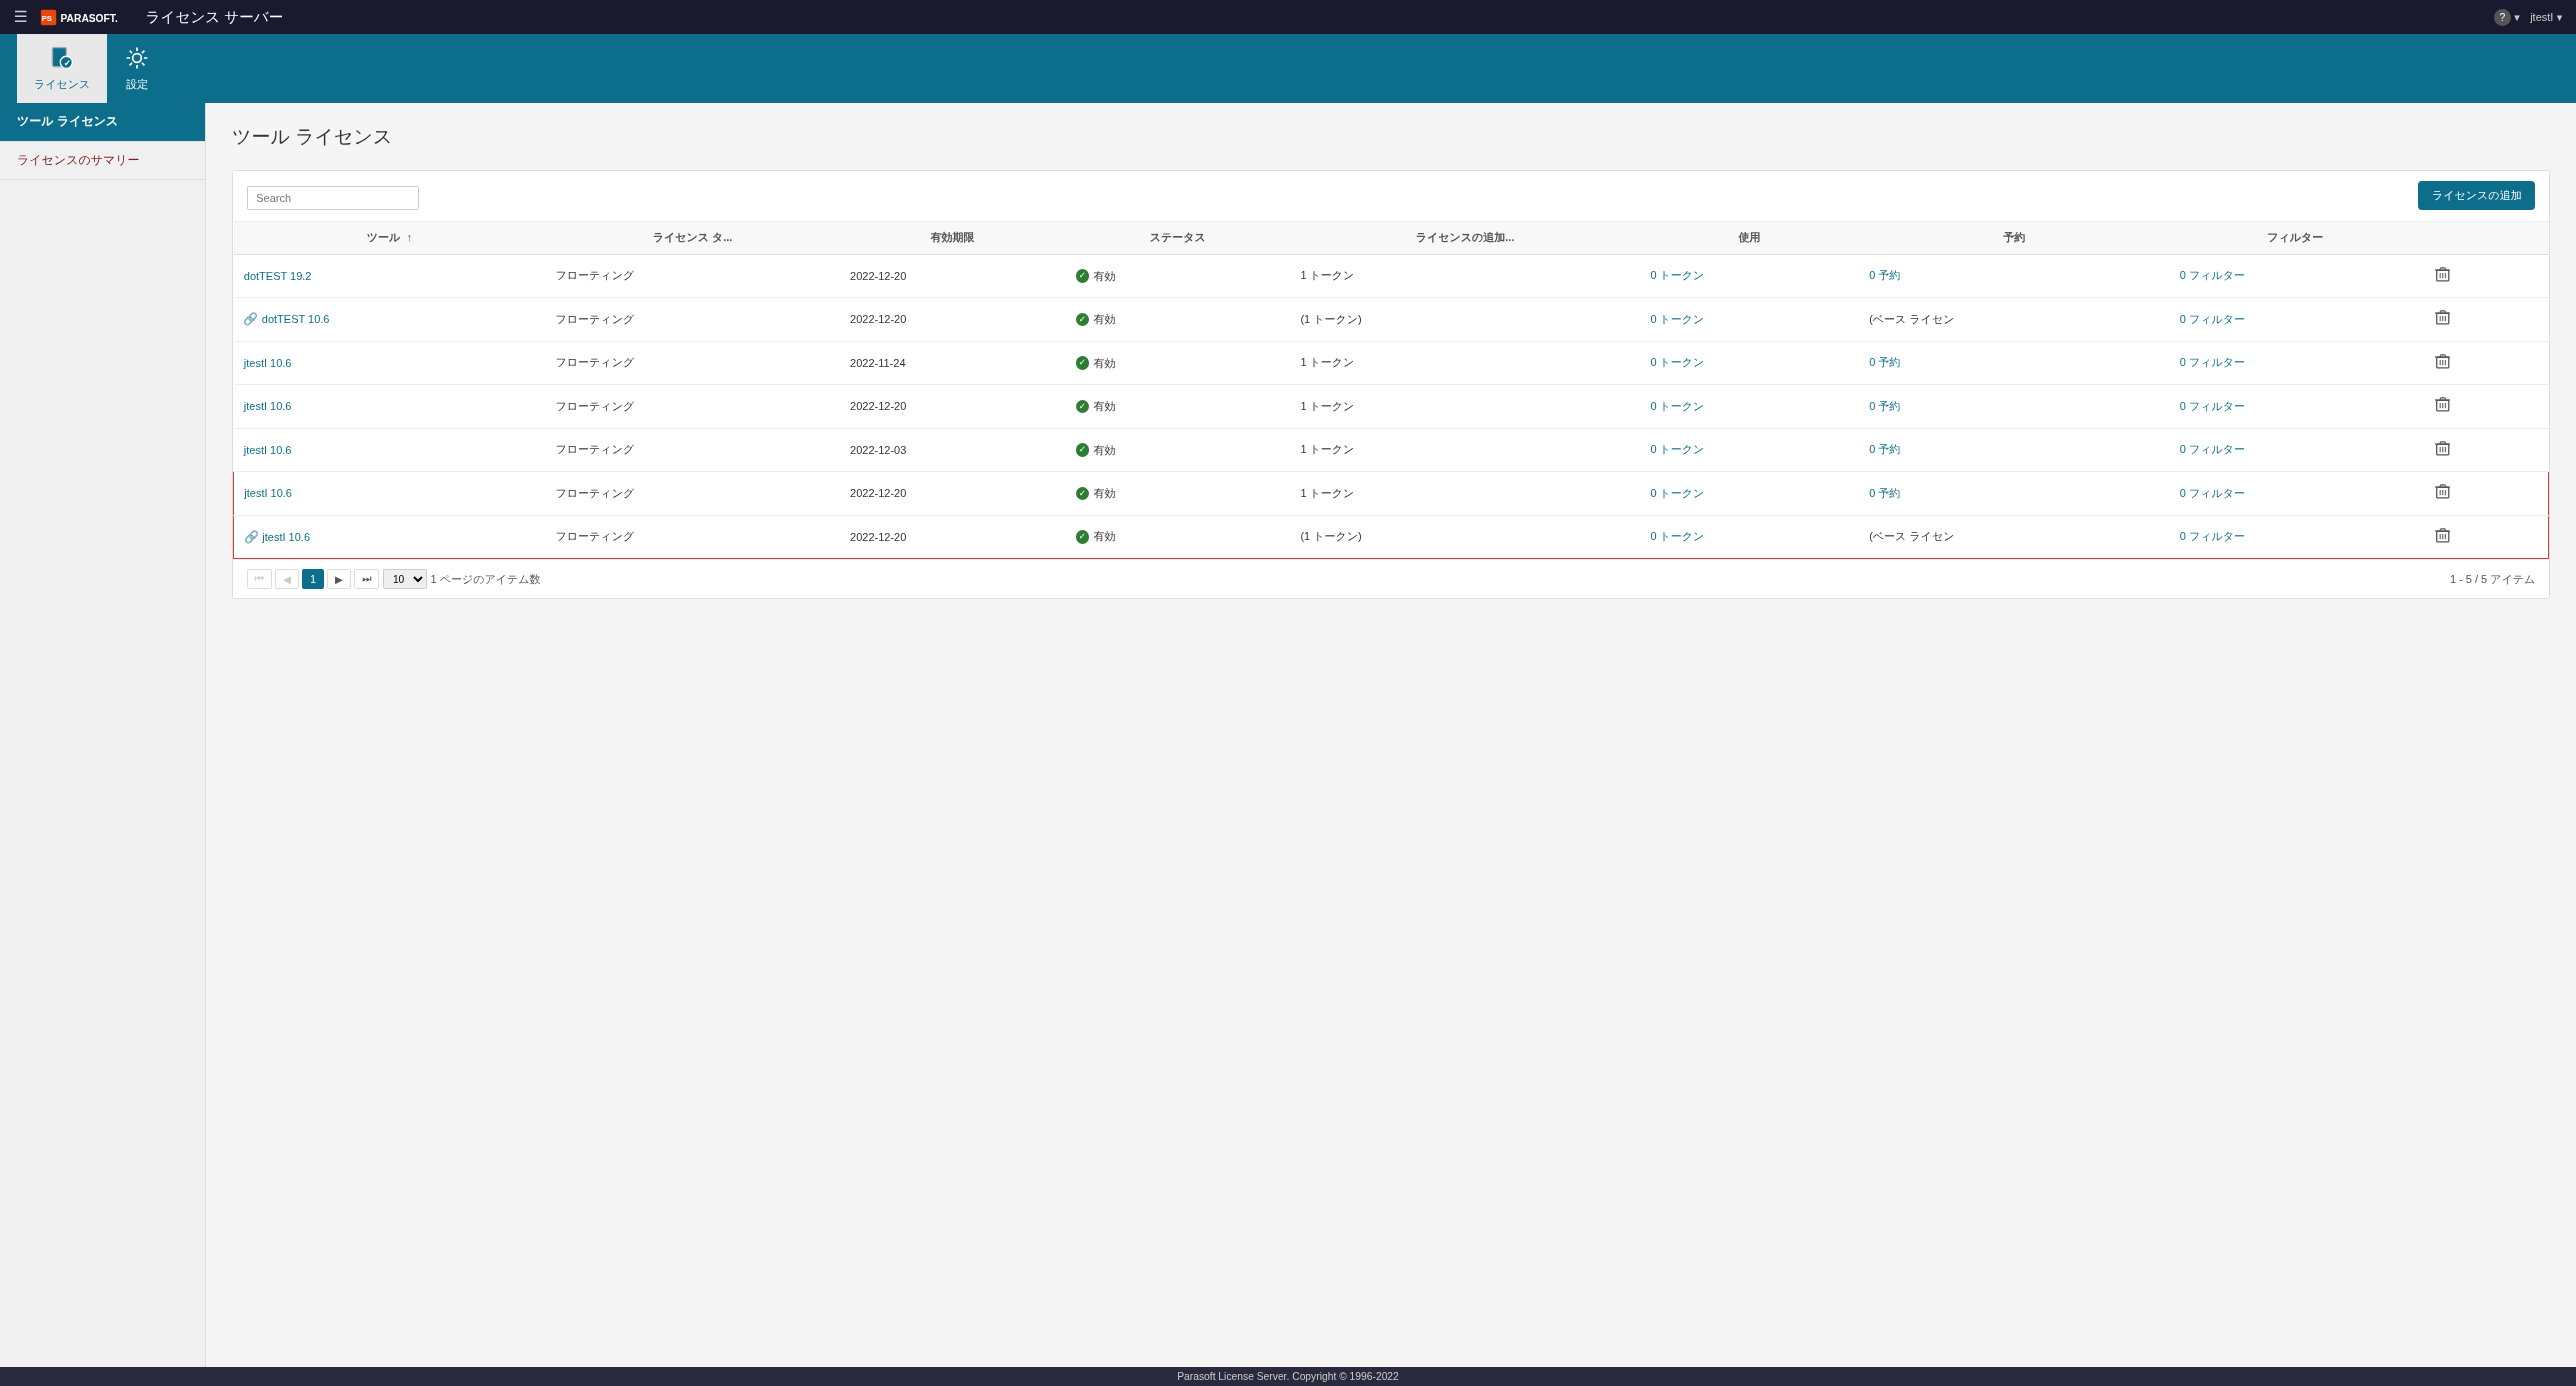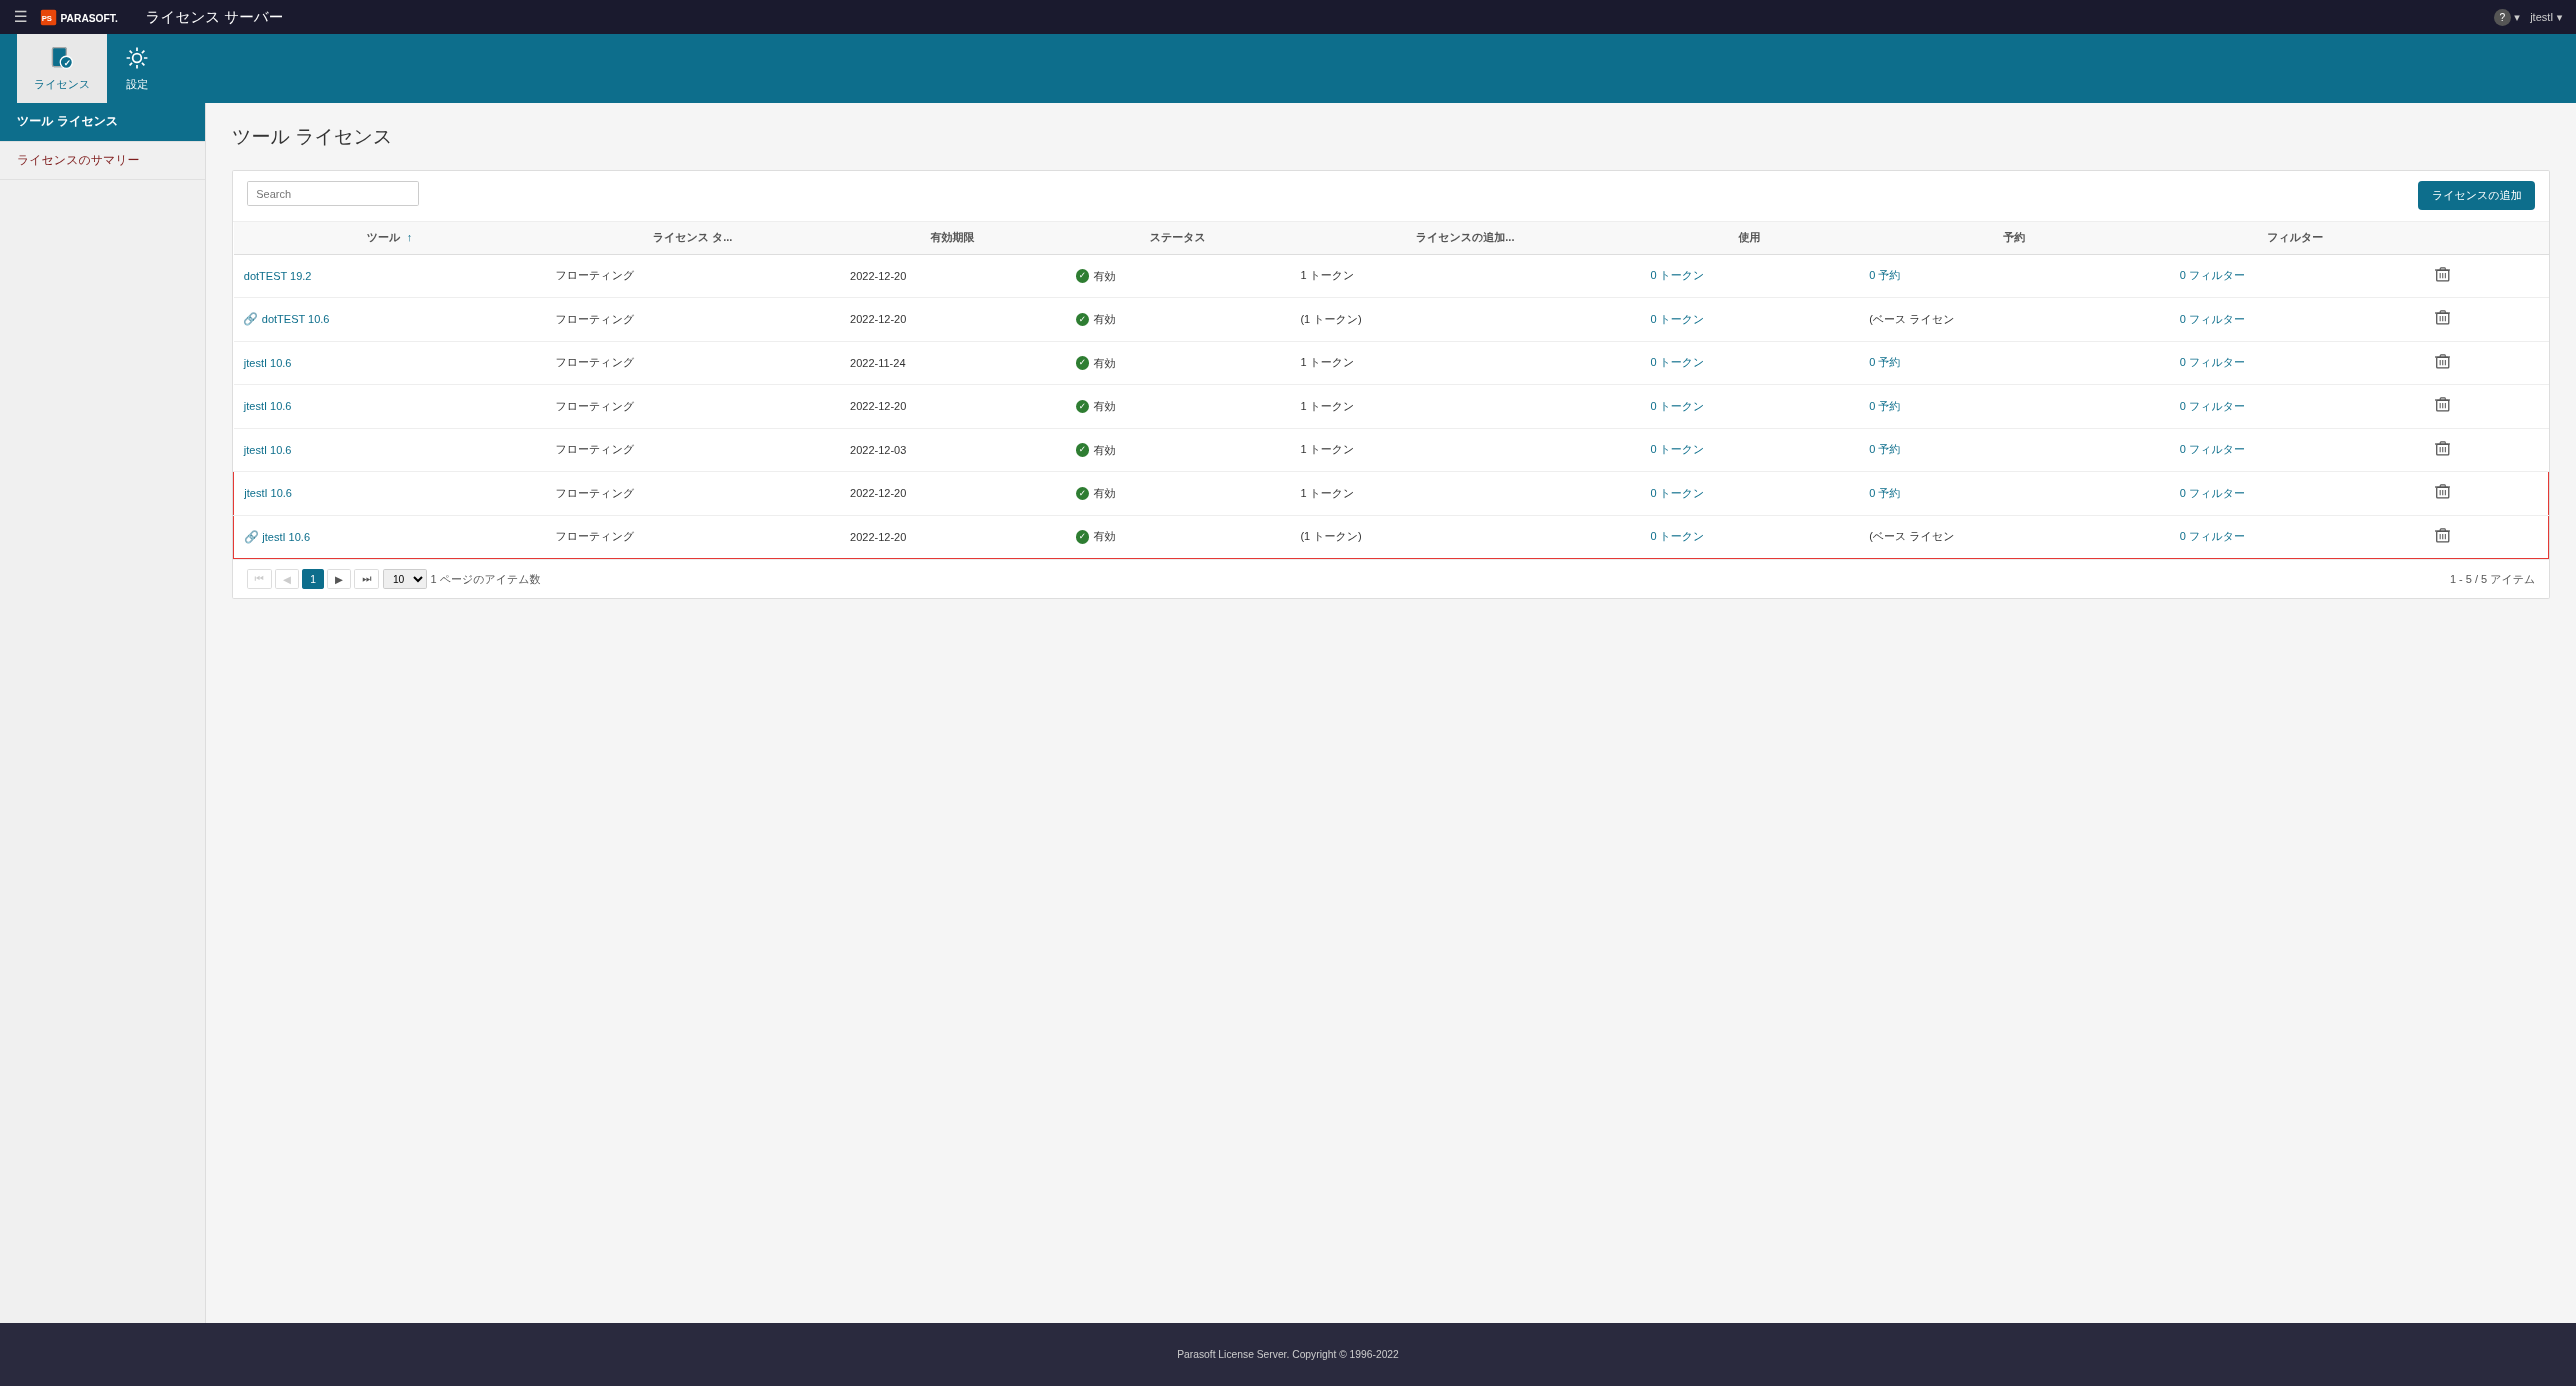--- a/index.html
+++ b/index.html
@@ -85,21 +85,21 @@
     }
 
     
     .table-container {
       background: #fff;
       border: 0.9px solid #ddd;
       border-radius: 1.7px;
     }
     .table-toolbar {
       display: flex;
-      align-items: flex-start;
+      align-items: flex-end;
       justify-content: space-between;
       padding: 10.3px 13.7px;
       border-bottom: 0.9px solid #eee;
     }
     .search-input {
       border: 0.9px solid #ccc;
       padding: 5.2px 8.6px;
       font-size: 11px;
       width: 172px;
       border-radius: 1.7px;
@@ -198,21 +198,21 @@
       font-size: 10.3px;
       border-radius: 1.7px;
     }
     .pagination-right { color: #555; }
 
     
     footer {
       background: #2a2a3e;
       color: #ccc;
       text-align: center;
-      padding: 26px;
+      padding: 4px;
       font-size: 10.3px;
       flex-shrink: 0;
     }
     tr.red-top td { border-top: 1.7px solid #e53935 !important; }
     tr.red-top td:first-child, tr.red-bottom td:first-child { border-left: 1.7px solid #e53935 !important; }
     tr.red-top td:last-child, tr.red-bottom td:last-child { border-right: 1.7px solid #e53935 !important; }
   </style>
 </head>
 <body>
 

